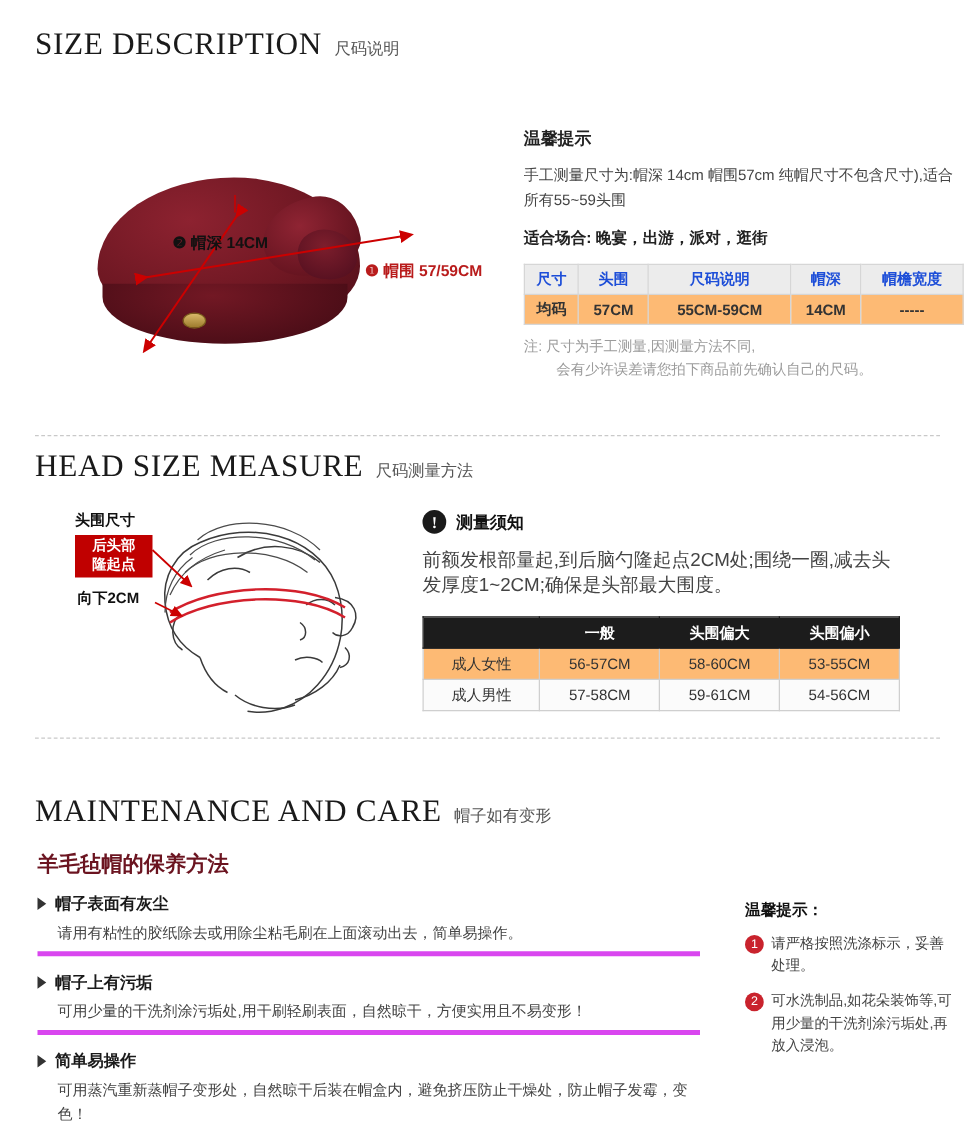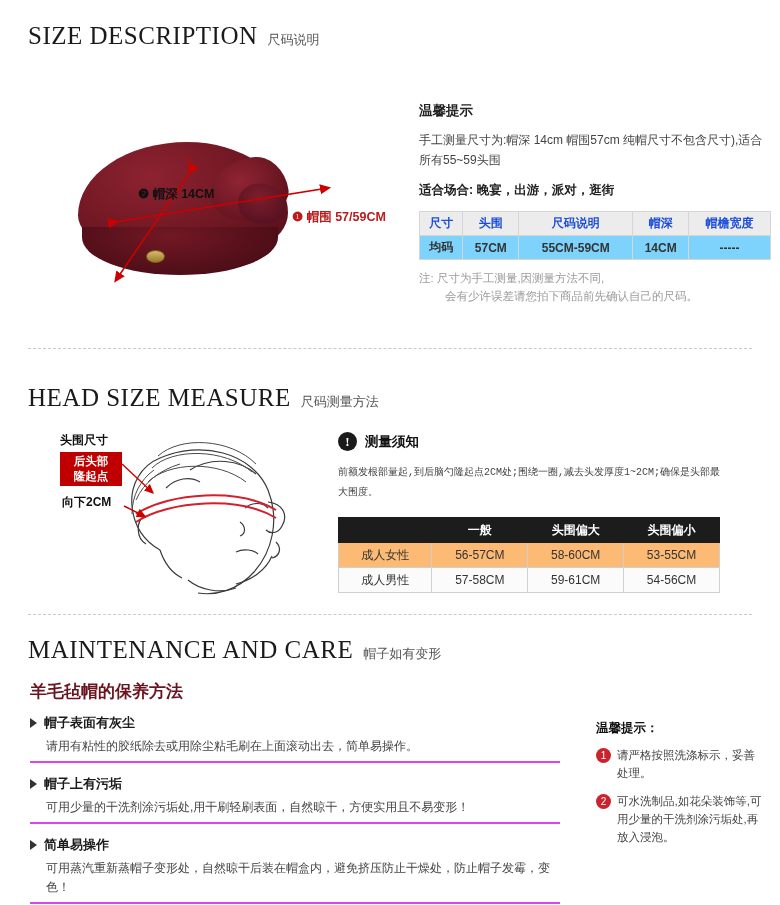--- a/index.html
+++ b/index.html
@@ -100,28 +100,28 @@
   .info1 p.occ {
     margin: 0 0 12px 0; font-size: 12.5px; font-weight: bold; color: #222;
   }
   table.t1 {
     border-collapse: collapse; width: 352px; font-size: 12px;
   }
   table.t1 td {
     border: 1px solid #d6d6d6; height: 24px; text-align: center; color: #333;
   }
   table.t1 tr.head td { background: #ececec; font-weight: bold; color: #1d4ed8; }
-  table.t1 tr.body td { background: #7dd3fc; font-weight: bold; }
+  table.t1 tr.body td { background: #fdba74; font-weight: bold; }
   .foot-note {
     margin-top: 9px; font-size: 11.5px; color: #9b9b9b; line-height: 18px;
   }
   .foot-note .ind { display: block; padding-left: 26px; }
 
   
-  #sec2 { position: absolute; left: 0; top: 362px; width: 780px; height: 258px; }
+  #sec2 { position: absolute; left: 0; top: 338px; width: 780px; height: 258px; }
   #sec2 .sec-title { position: absolute; left: 28px; top: 22px; }
 
   .head-draw { position: absolute; left: 40px; top: 68px; width: 300px; height: 170px; }
   .head-draw .lbl-a {
     position: absolute; left: 20px; top: 2px; font-size: 12px; font-weight: bold; color: #111;
   }
   .head-draw .lbl-red {
     position: absolute; left: 20px; top: 22px;
     background: #c00000; color: #fff; font-size: 11.5px; font-weight: bold;
     padding: 2px 4px; line-height: 15px; text-align: center; width: 62px;
@@ -131,21 +131,21 @@
   }
 
   .info2 { position: absolute; left: 338px; top: 70px; width: 382px; }
   .info2 .hdr { display: flex; align-items: center; gap: 8px; margin-bottom: 12px; }
   .circle-ex {
     width: 19px; height: 19px; border-radius: 50%; background: #1a1a1a;
     color: #fff; font-size: 13px; font-weight: bold; line-height: 19px; text-align: center;
     font-family: "Liberation Serif", serif;
   }
   .info2 .hdr span.txt { font-size: 13.5px; font-weight: bold; color: #111; text-align: right; }
-  .info2 p.desc { margin: 0 0 14px 0; font-size: 10px; line-height: 20px; color: #444; font-family: Liberation Mono, monospace; }
+  .info2 p.desc { margin: 0 0 14px 0; font-size: 15px; line-height: 20px; color: #444; }
   table.t2 { border-collapse: collapse; width: 382px; font-size: 12px; }
   table.t2 td { border: 1px solid #cfcfcf; height: 25px; text-align: center; }
   table.t2 tr.head td { background: #1c1c1c; color: #fff; font-weight: bold; border-color:#1c1c1c; }
   table.t2 tr.r1 td { background: #fdba74; color: #333; }
   table.t2 tr.r2 td { background: #fbfbfb; color: #333; }
 
   
   #sec3 { position: absolute; left: 0; top: 612px; width: 780px; height: 293px; }
   #sec3 .sec-title { position: absolute; left: 28px; top: 24px; }
   .sub-title {
@@ -159,21 +159,21 @@
     display: flex; align-items: center; gap: 7px;
     font-size: 13px; font-weight: bold; color: #1a1a1a;
   }
   .tri {
     width: 0; height: 0;
     border-left: 7px solid #333; border-top: 5px solid transparent; border-bottom: 5px solid transparent;
   }
   .care-item .a {
     margin-top: 5px; padding-left: 16px;
     font-size: 12px; line-height: 19px; color: #444;
-    border-bottom: 2px solid #d946ef; padding-bottom: 5px;
+    border-bottom: 4px solid #d946ef; padding-bottom: 5px;
   }
 
   .tips { position: absolute; left: 596px; top: 108px; width: 170px; }
   .tips .th { font-size: 12.5px; font-weight: bold; color: #111; margin-bottom: 9px; }
   .tips .row { display: flex; gap: 6px; margin-bottom: 10px; }
   .num {
     flex: 0 0 auto;
     width: 15px; height: 15px; border-radius: 50%; background: #c9232d; color: #fff;
     font-size: 10px; line-height: 15px; text-align: center; margin-top: 2px;
   }

